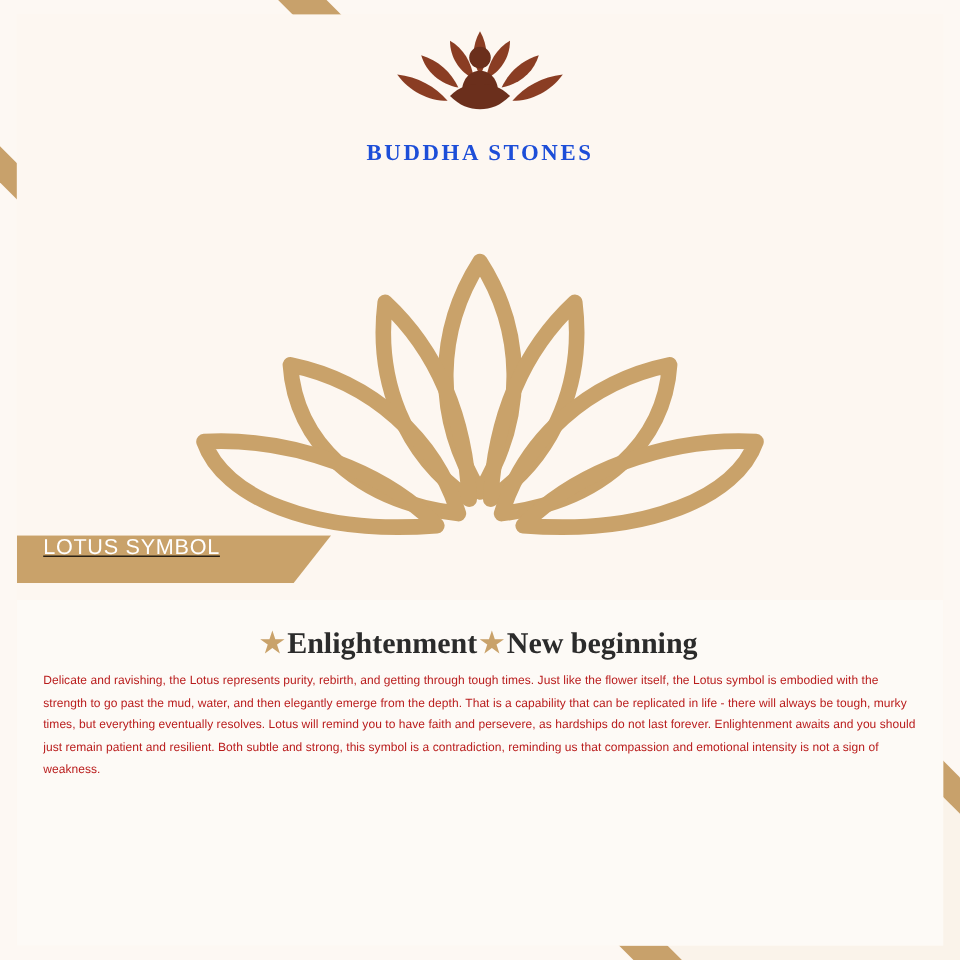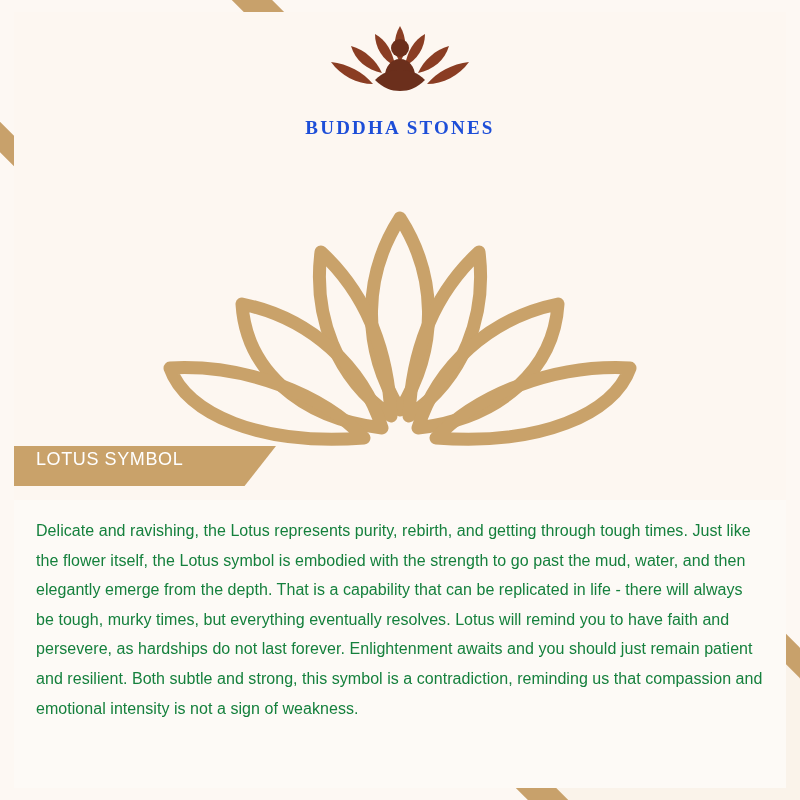--- a/index.html
+++ b/index.html
@@ -133,21 +133,22 @@
   }
 
   
   .label-tab {
     position: absolute;
     left: 14px;
     top: 446px;
     height: 24px;
     z-index: 6;
     display: flex;
-    align-items: flex-end;
+    align-items: flex-start;
+    text-decoration: underline;
   }
   .label-tab .tab-bg {
     position: absolute;
     left: 0; top: 0;
     width: 262px;
     height: 40px;
     background: #c9a26a;
     clip-path: polygon(0 0, 100% 0, 88% 100%, 0 100%);
   }
   .label-tab .tab-label {
@@ -182,23 +183,23 @@
   }
   .headline .star {
     color: #c9a26a;
     font-size: 23px;
     vertical-align: 1px;
   }
   .headline .h-word {
     padding: 0 2px;
   }
   .body-text {
-    font-size: 16px;
+    font-size: 10px;
     line-height: 1.85;
-    color: #15803d;
+    color: #b91c1c;
     text-align: left;
     letter-spacing: 0.05px;
   }
 </style>
 </head>
 <body>
 
 <div class="page">
 
   <div class="corner-band band-tl"></div>
@@ -248,16 +249,19 @@
       </g>
     </svg>
   </div>
 
   <div class="label-tab">
     <div class="tab-bg"></div>
     <span class="tab-label">LOTUS SYMBOL</span>
   </div>
 
   <div class="content-block">
+    <div class="headline">
+      <span class="star">★</span><span class="h-word">Enlightenment</span><span class="star">★</span><span class="h-word">New beginning</span>
+    </div>
     <div class="body-text">Delicate and ravishing, the Lotus represents purity, rebirth, and getting through tough times. Just like the flower itself, the Lotus symbol is embodied with the strength to go past the mud, water, and then elegantly emerge from the depth. That is a capability that can be replicated in life - there will always be tough, murky times, but everything eventually resolves. Lotus will remind you to have faith and persevere, as hardships do not last forever. Enlightenment awaits and you should just remain patient and resilient. Both subtle and strong, this symbol is a contradiction, reminding us that compassion and emotional intensity is not a sign of weakness.</div>
   </div>
 
 </div>
 
 </body></html>

